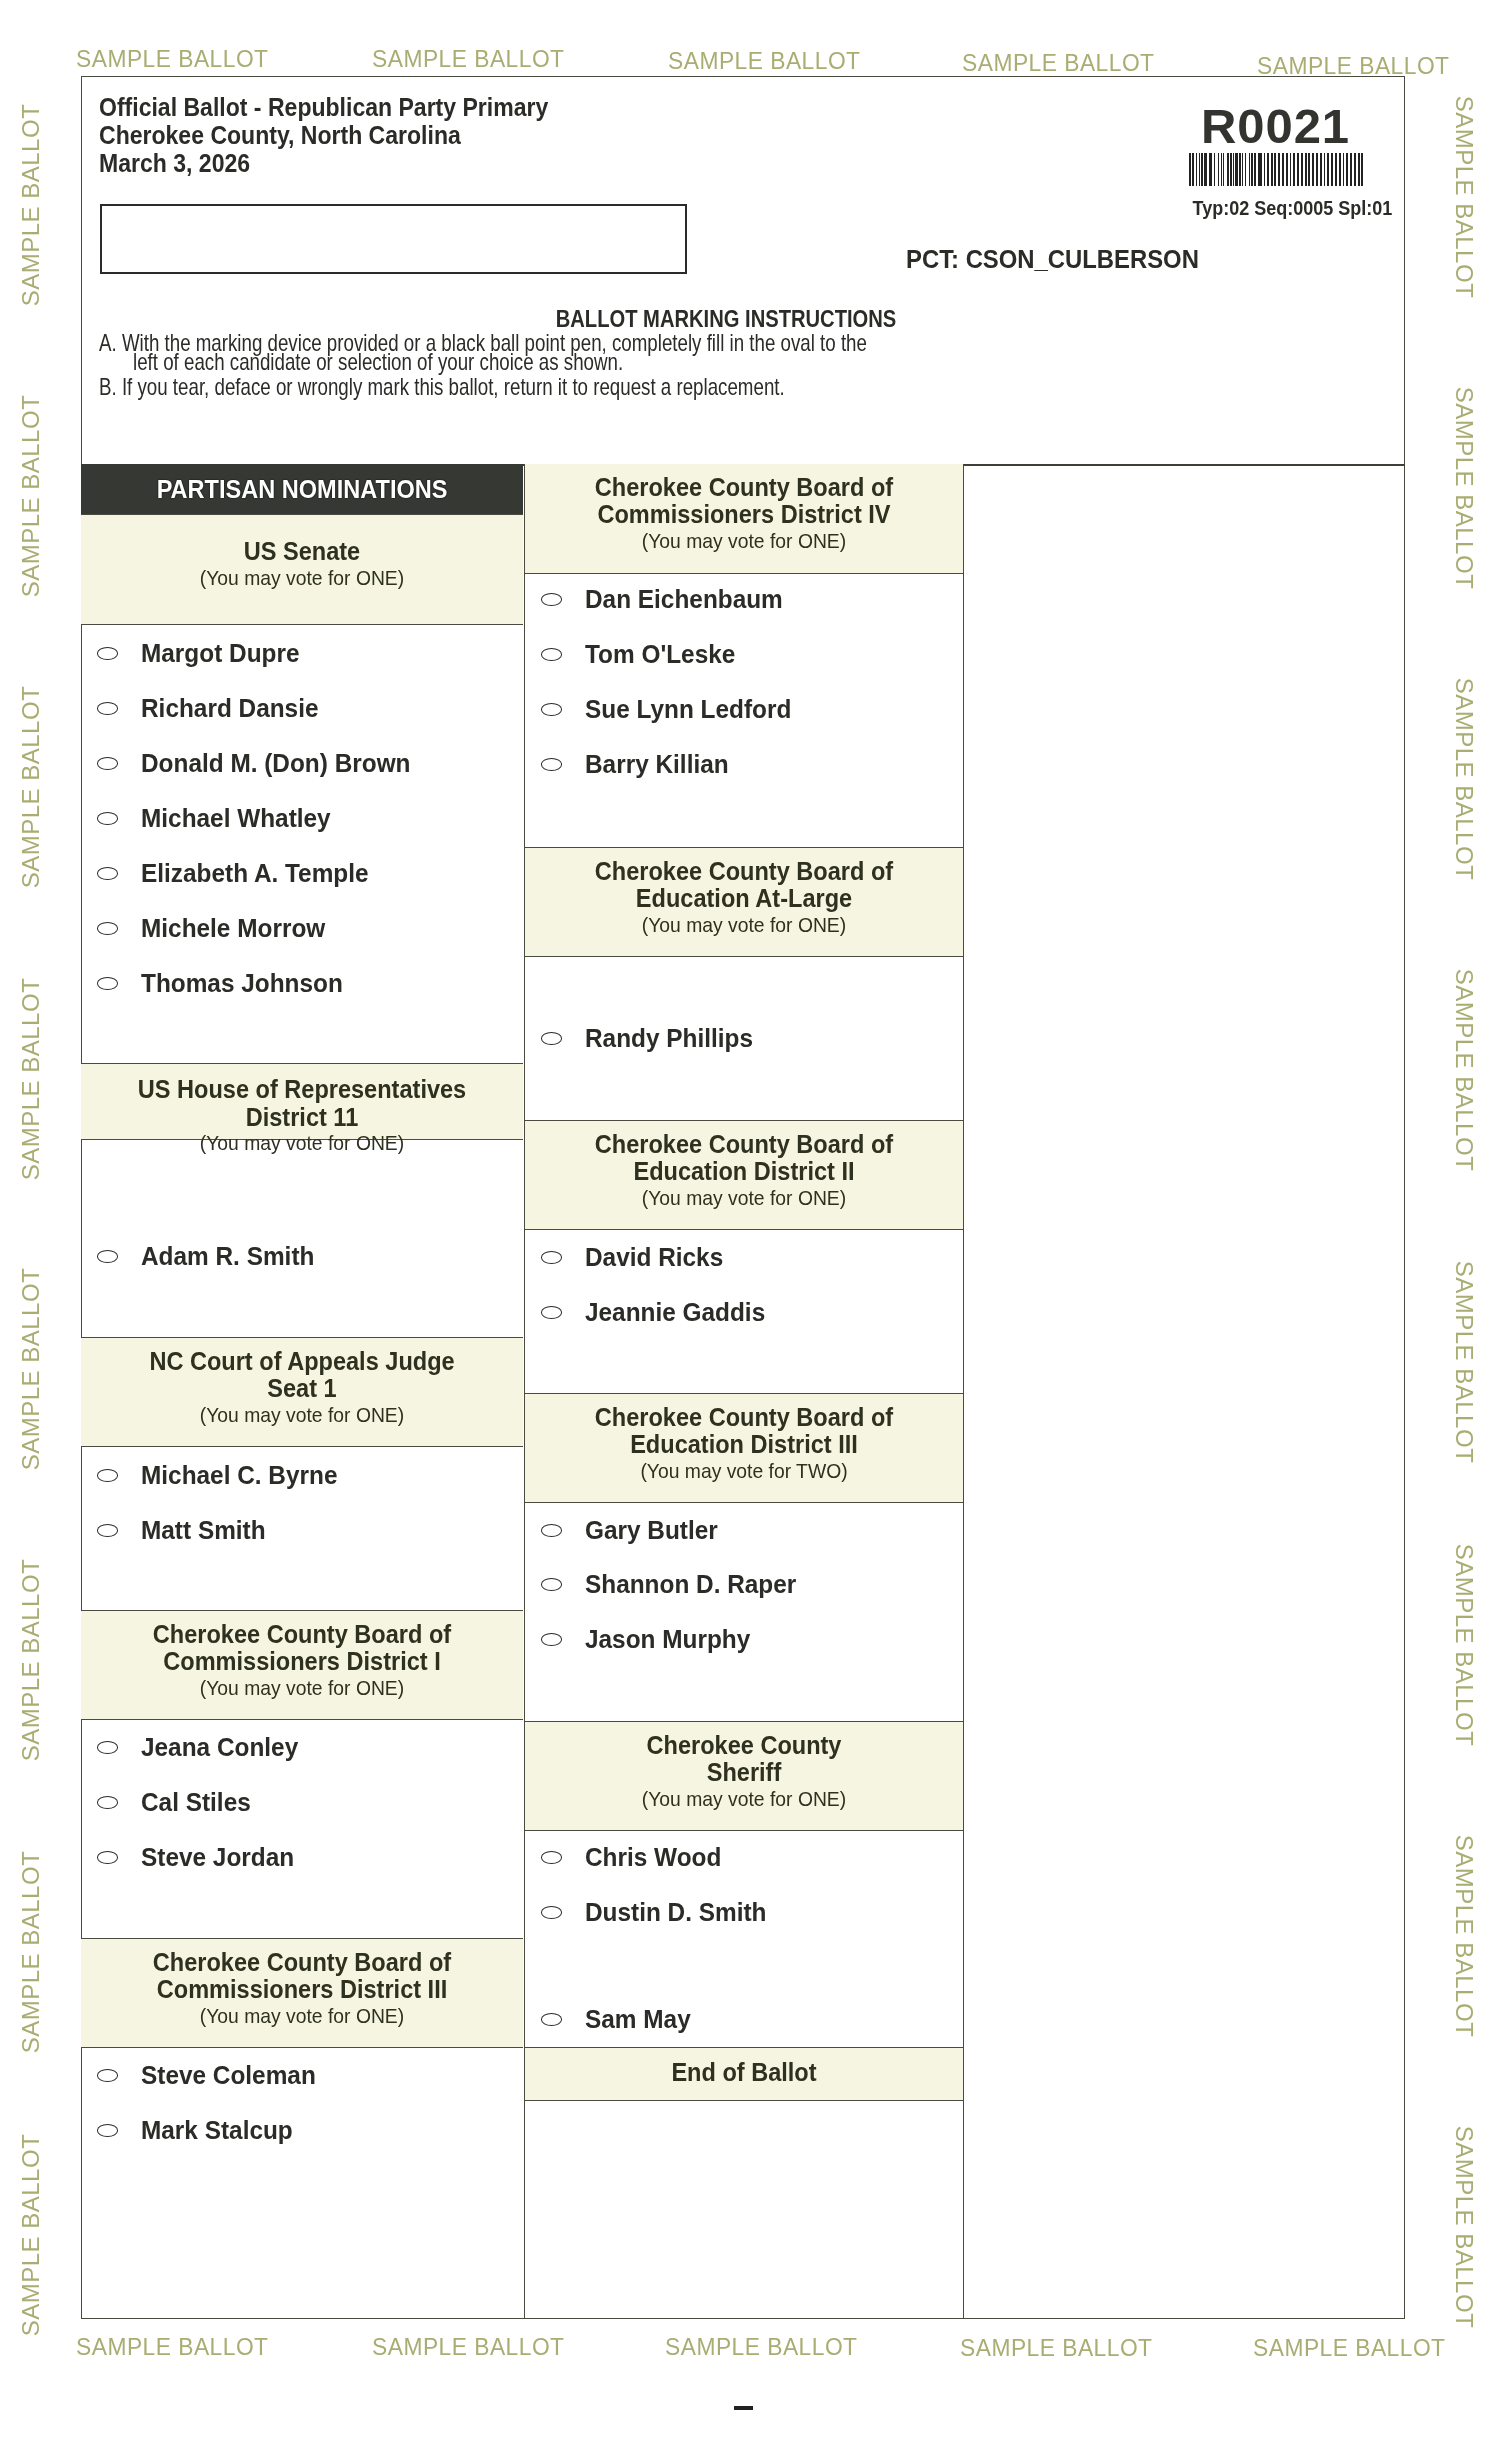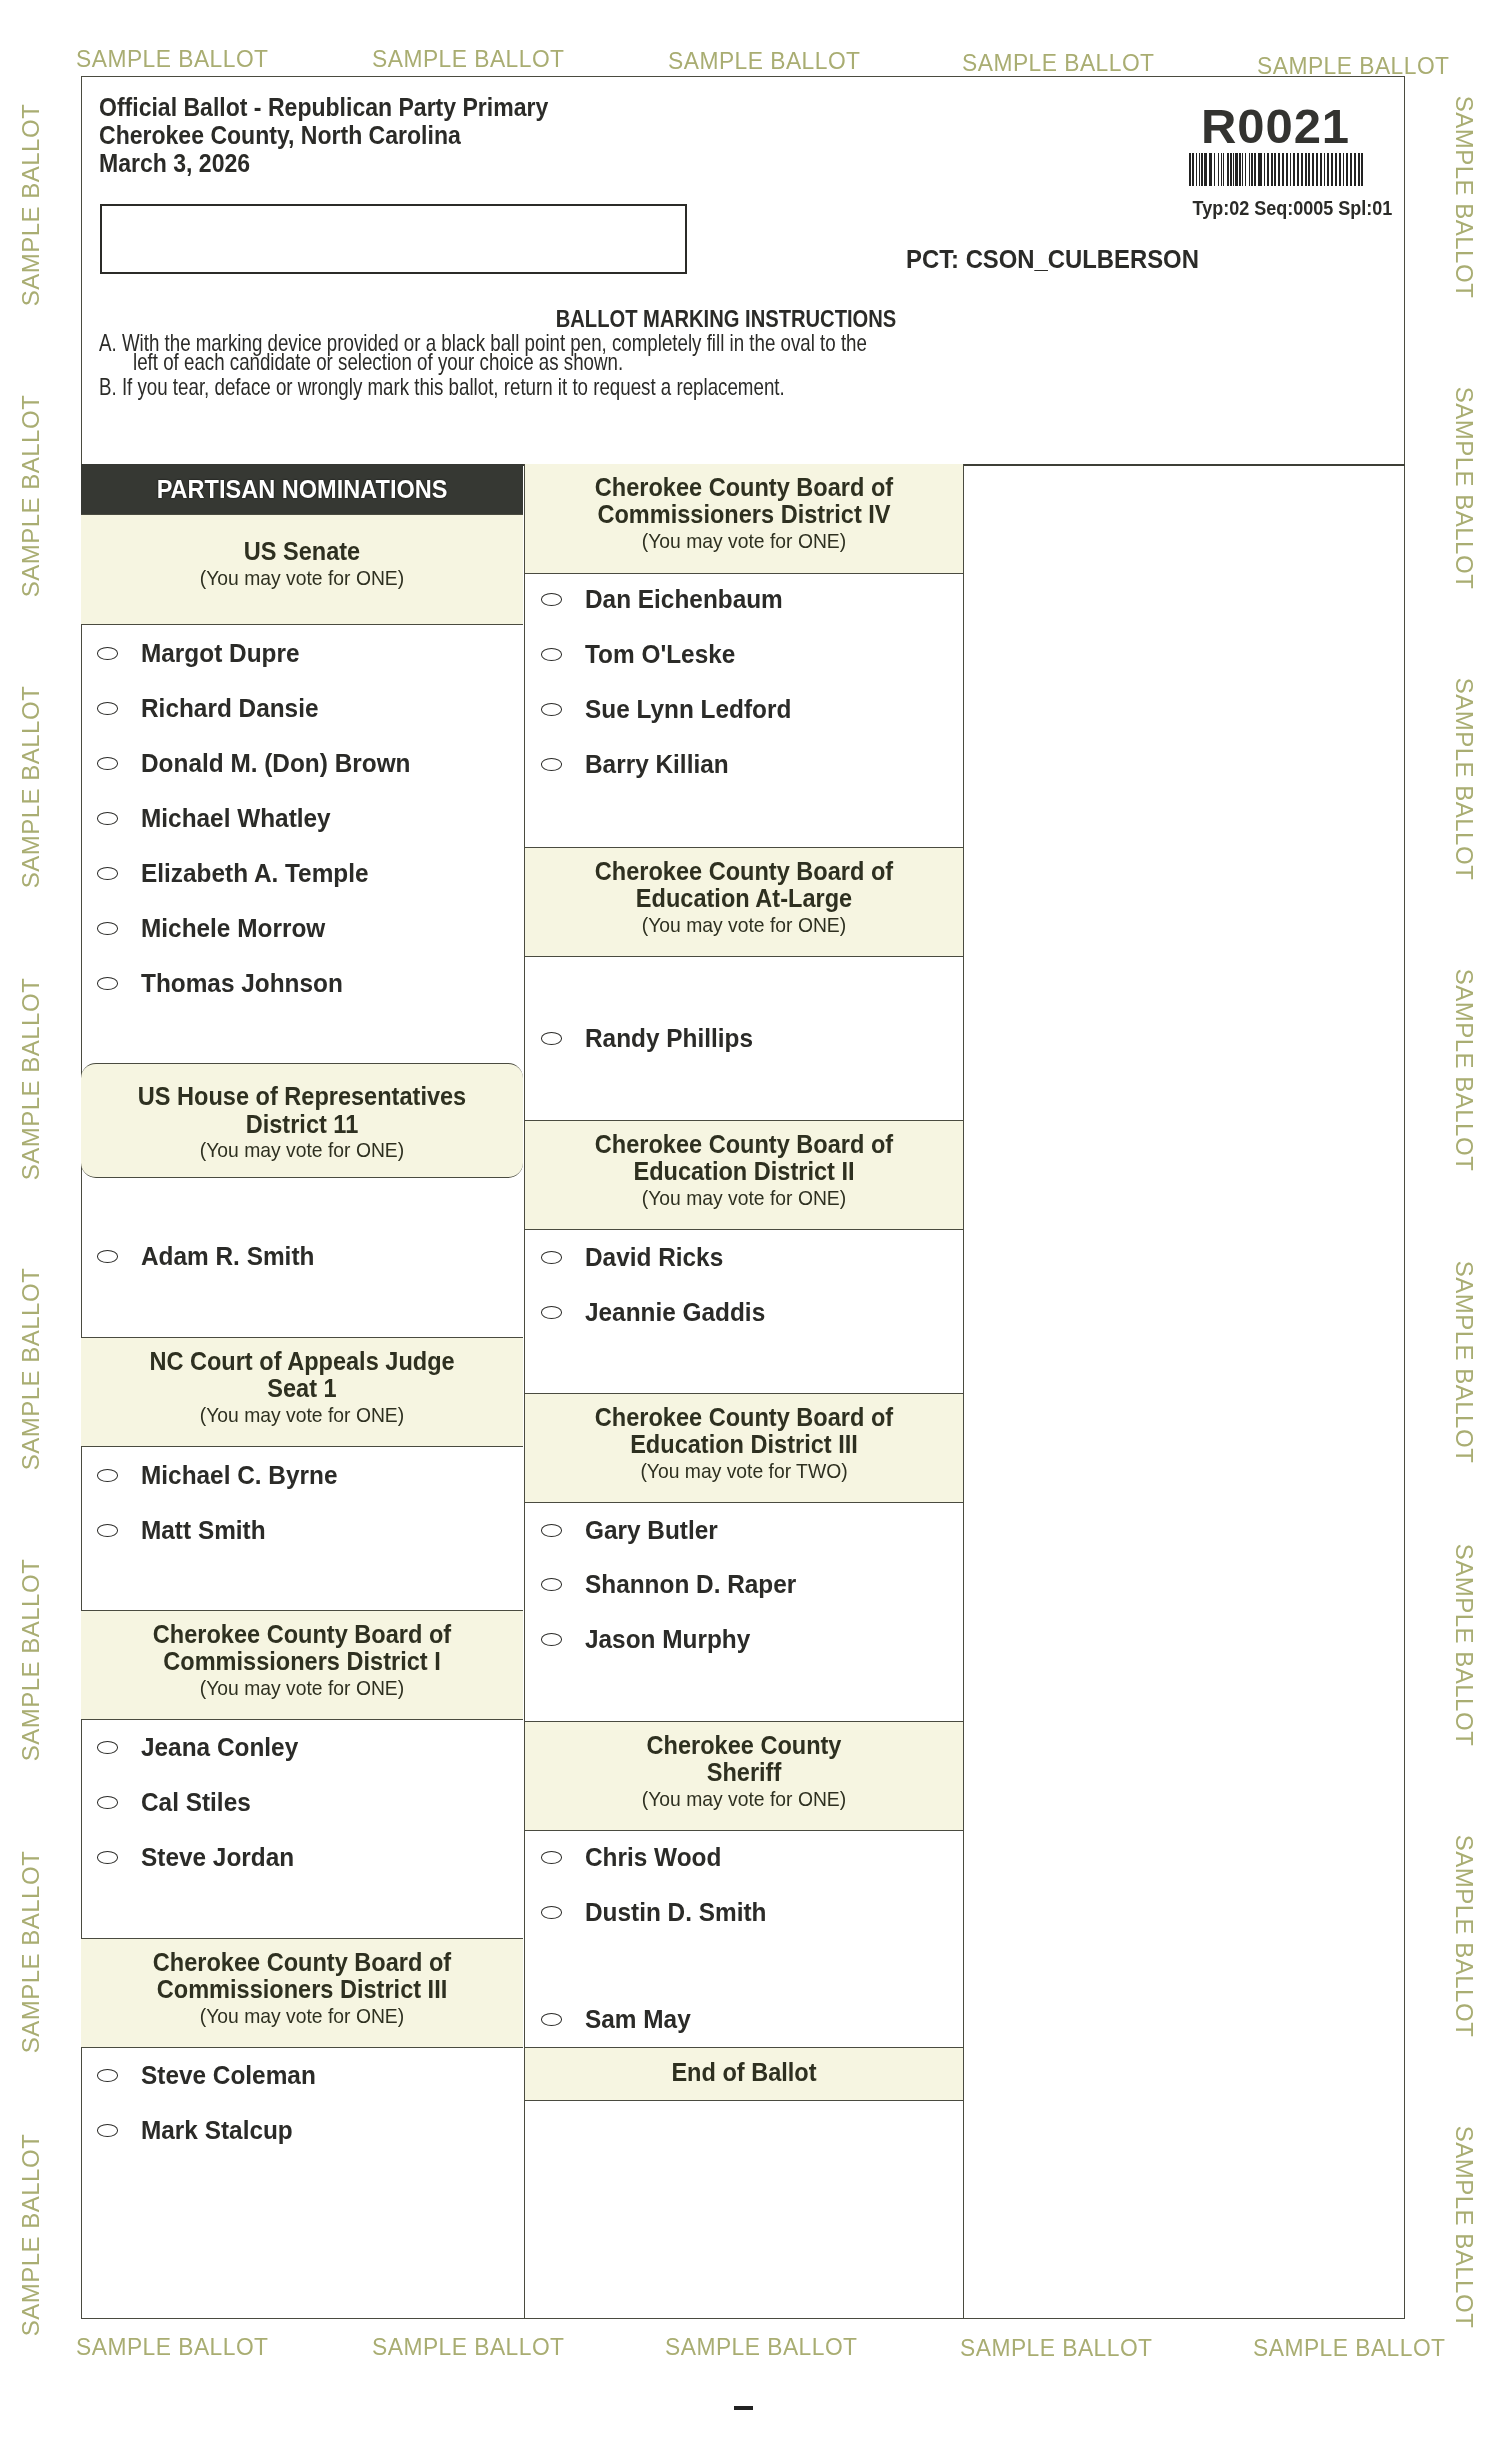--- a/index.html
+++ b/index.html
@@ -241,21 +241,21 @@
     </div>
   <div class="cand" style="top:445px;">
       <span class="oval"></span>
       <span class="cname">Michele Morrow</span>
     </div>
   <div class="cand" style="top:500px;">
       <span class="oval"></span>
       <span class="cname">Thomas Johnson</span>
     </div>
 
-  <div class="contest-hdr" style="top:599px;height:115px;padding-top:19px;border-radius:15px;">
+  <div class="contest-hdr" style="top:599px;height:77px;padding-top:12px;">
     <div class="ttl">
       <div>US House of Representatives</div>
       <div>District 11</div>
     </div>
     <div class="vote">(You may vote for ONE)</div>
   </div>
   <div class="cand" style="top:773px;">
       <span class="oval"></span>
       <span class="cname">Adam R. Smith</span>
     </div>

